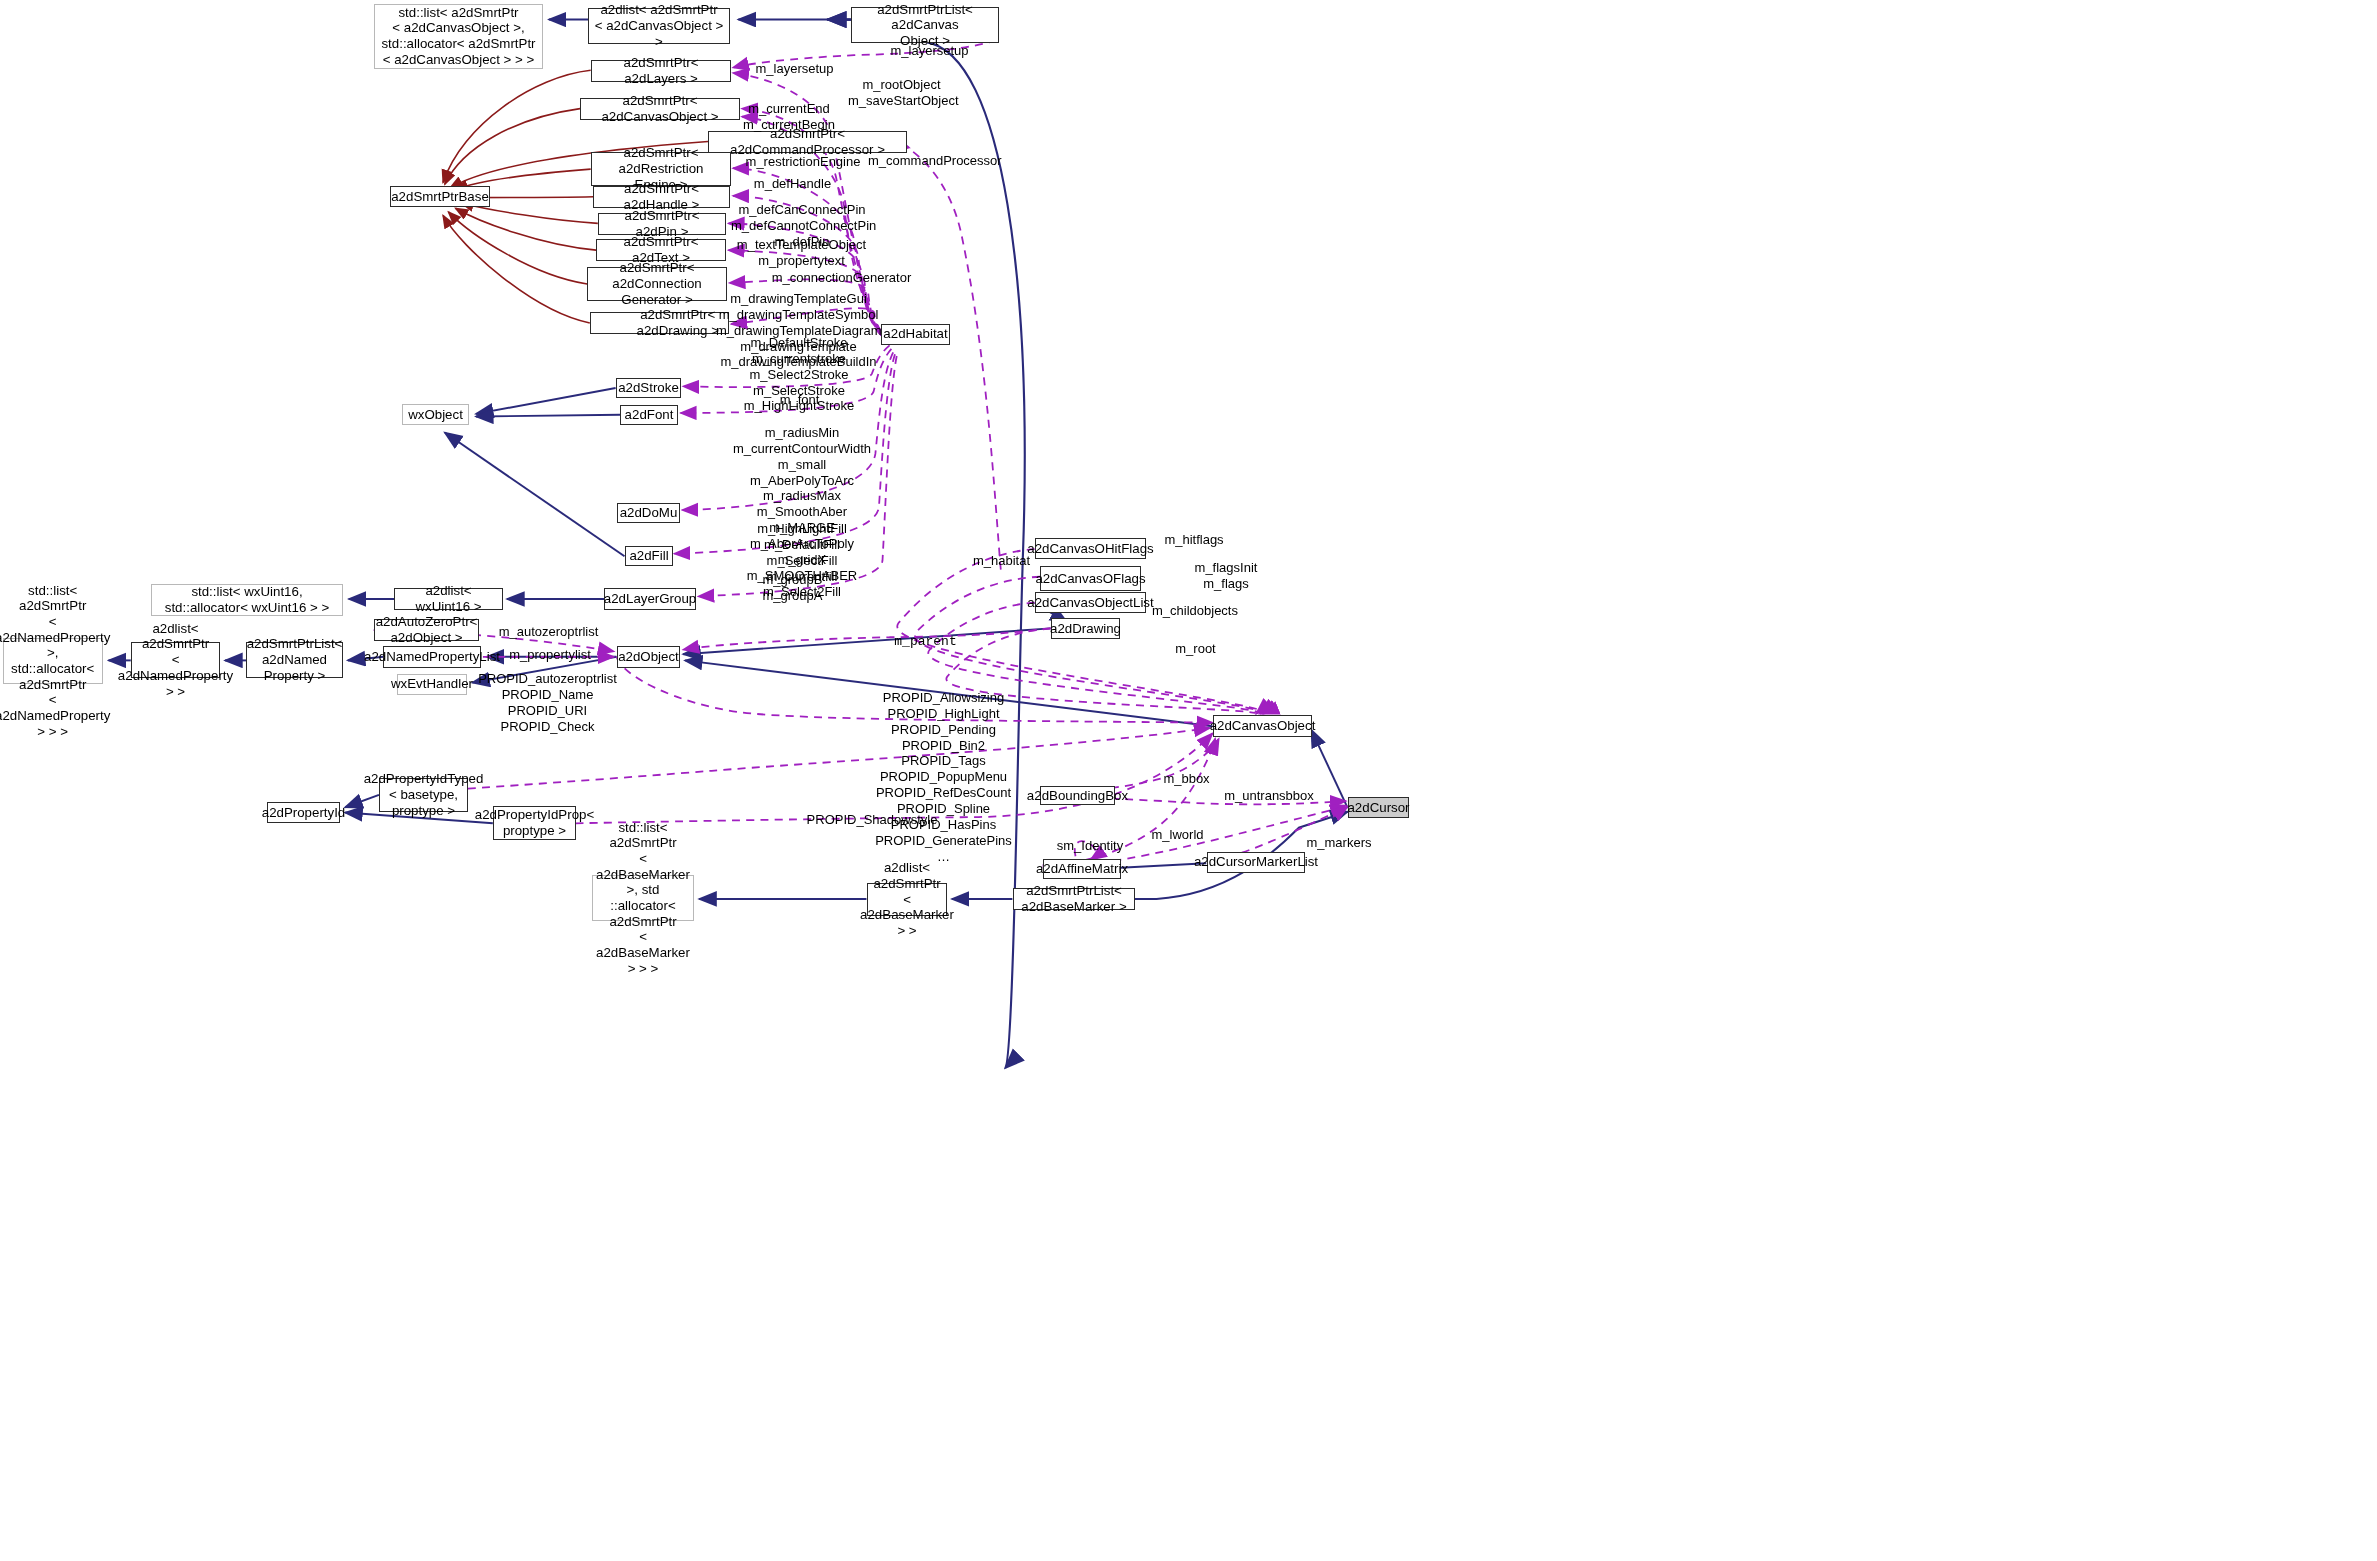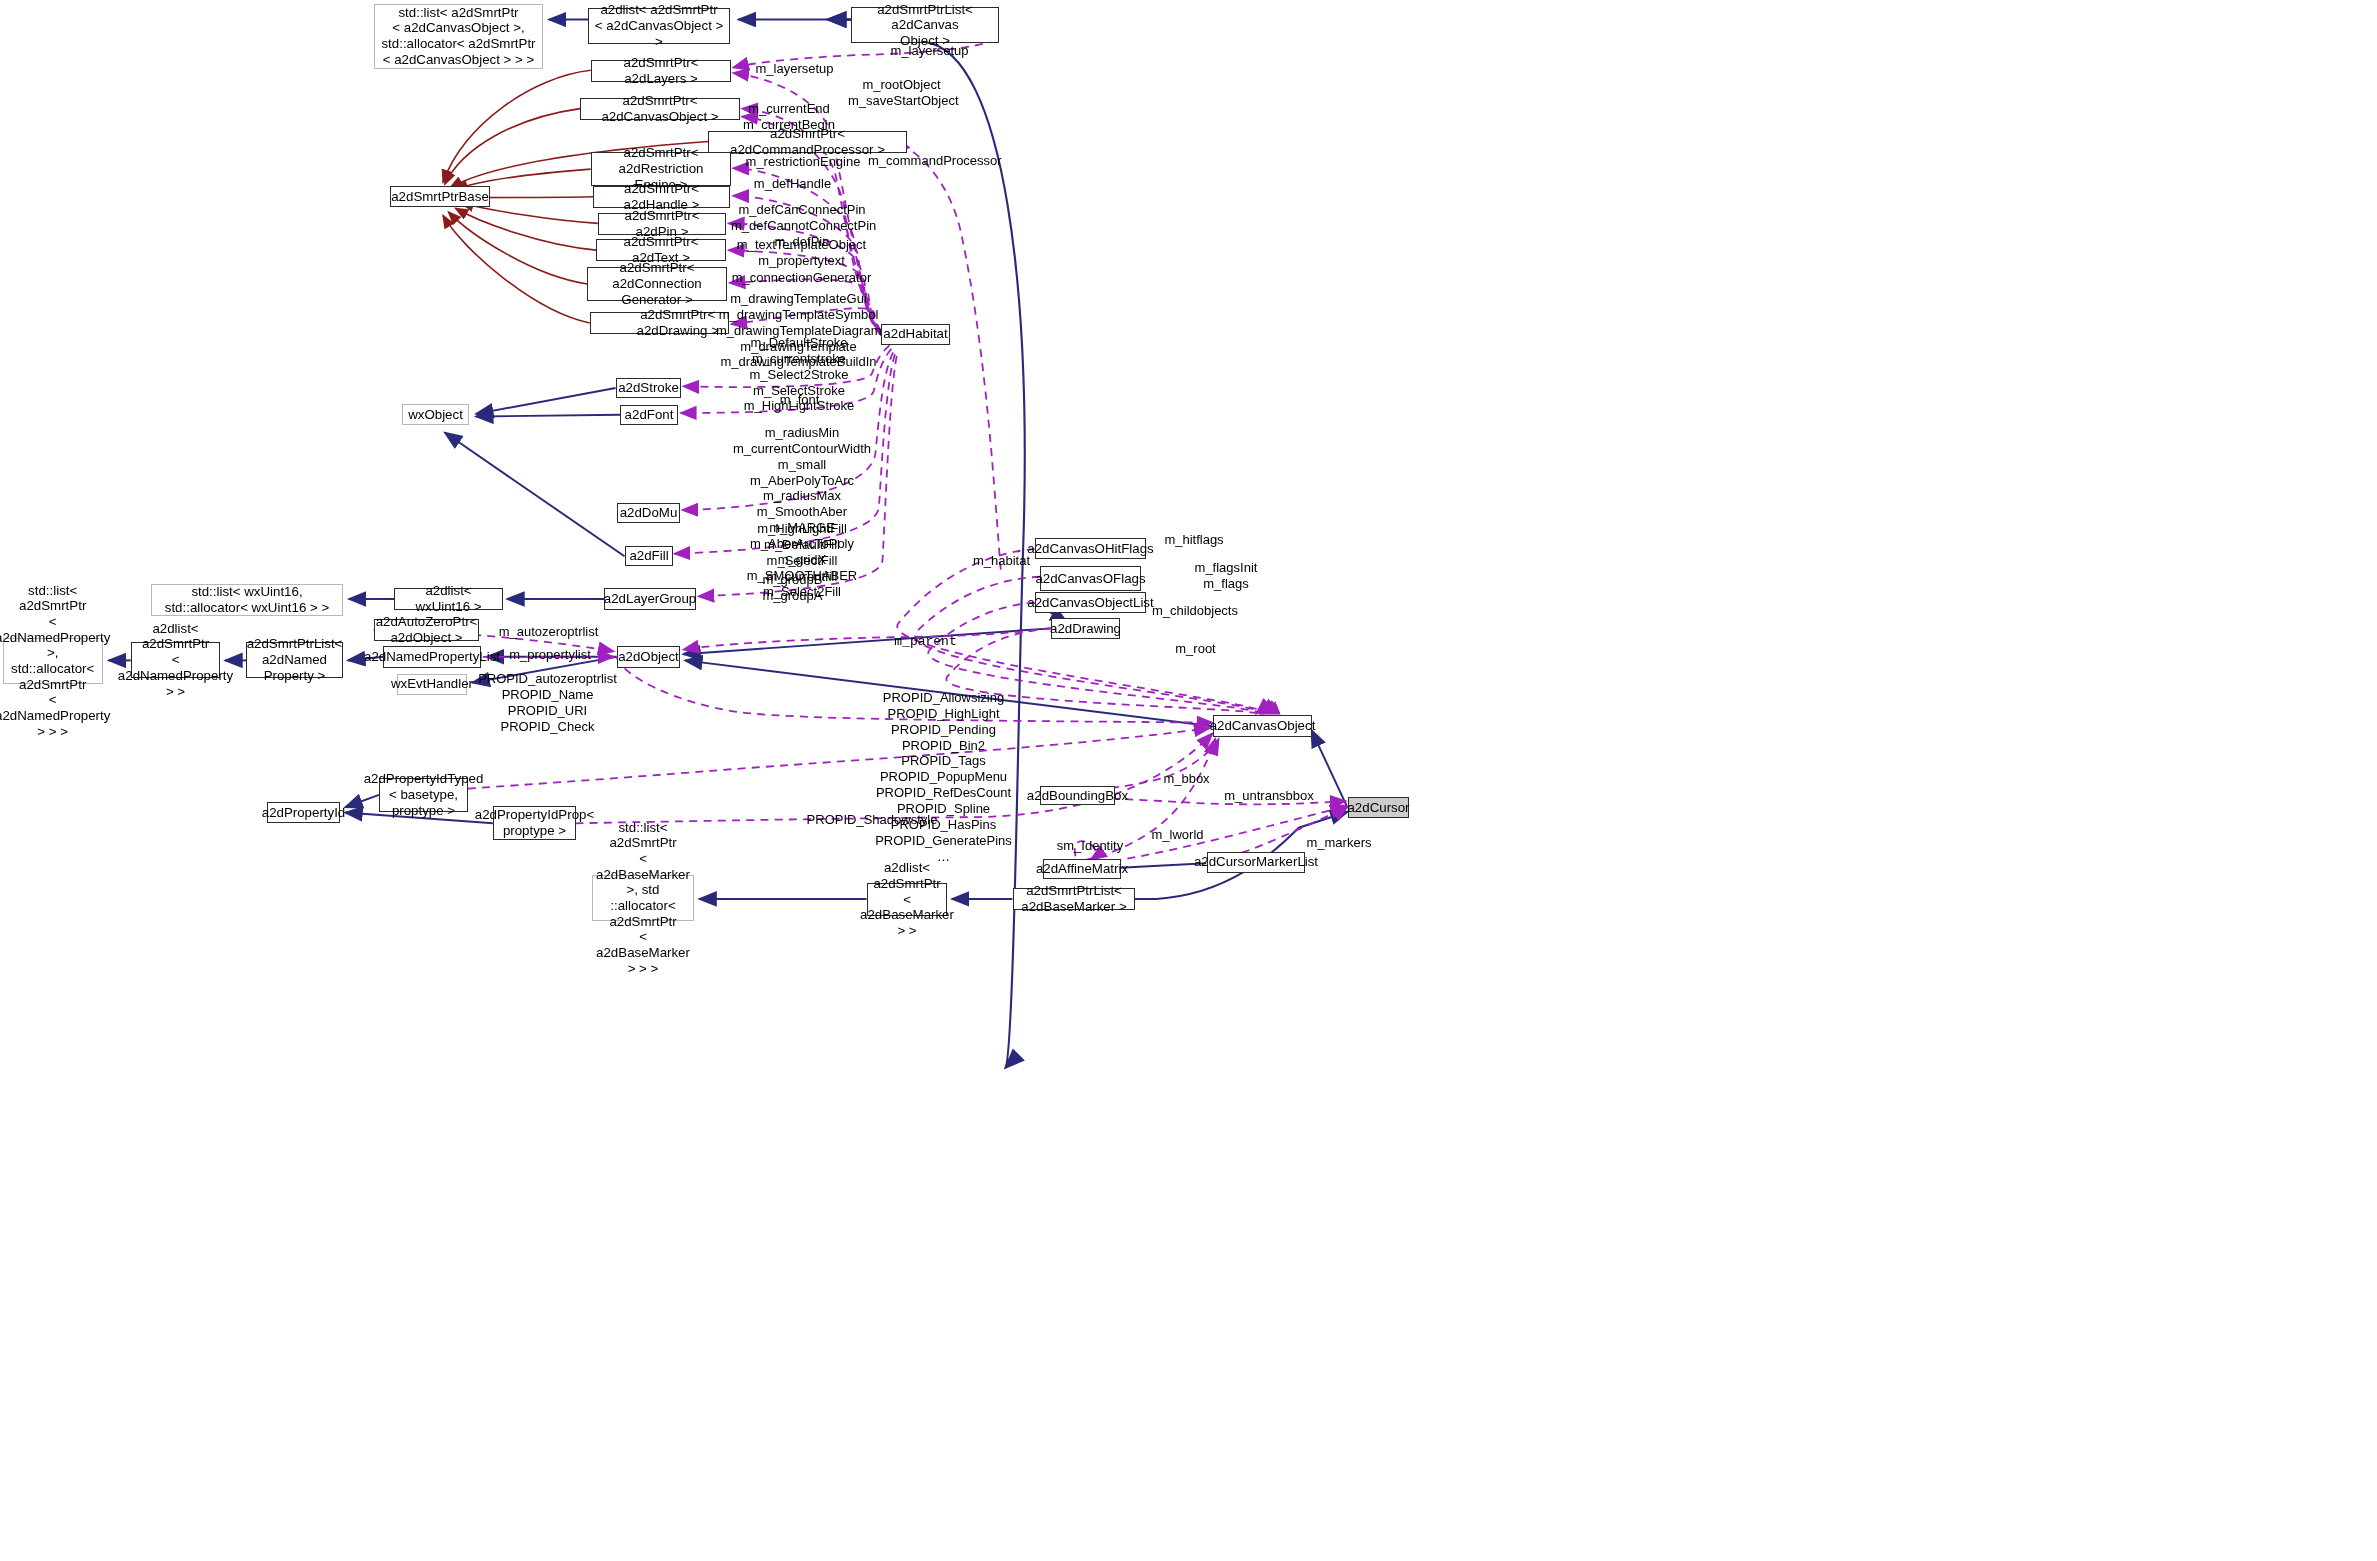--- a/index.html
+++ b/index.html
@@ -205,21 +205,21 @@
       <div class="edgelabel" style="left: 740px; top: 101px; width: 98px;">m_currentEnd
 m_currentBegin</div>
       <div class="edgelabel" style="left: 868px; top: 153px; width: 133px;">m_commandProcessor</div>
       <div class="edgelabel" style="left: 743px; top: 154px; width: 120px;">m_restrictionEngine</div>
       <div class="edgelabel" style="left: 748px; top: 176px; width: 89px;">m_defHandle</div>
       <div class="edgelabel" style="left: 731px; top: 202px; width: 142px;">m_defCanConnectPin
 m_defCannotConnectPin
 m_defPin</div>
       <div class="edgelabel" style="left: 735px; top: 237px; width: 133px;">m_textTemplateObject
 m_propertytext</div>
-      <div class="edgelabel" style="left: 728px; top: 270px; width: 147px;">m_connectionGenerator</div>
+      <div class="edgelabel" style="left: 728px; top: 270px; width: 147px; padding-left: 40px;">m_connectionGenerator</div>
       <div class="edgelabel" style="left: 716px; top: 291px; width: 165px;">m_drawingTemplateGui
 m_drawingTemplateSymbol
 m_drawingTemplateDiagram
 m_drawingTemplate
 m_drawingTemplateBuildIn</div>
       <div class="edgelabel" style="left: 741px; top: 335px; width: 116px;">m_DefaultStroke
 m_currentstroke
 m_Select2Stroke
 m_SelectStroke
 m_HighLightStroke</div>

